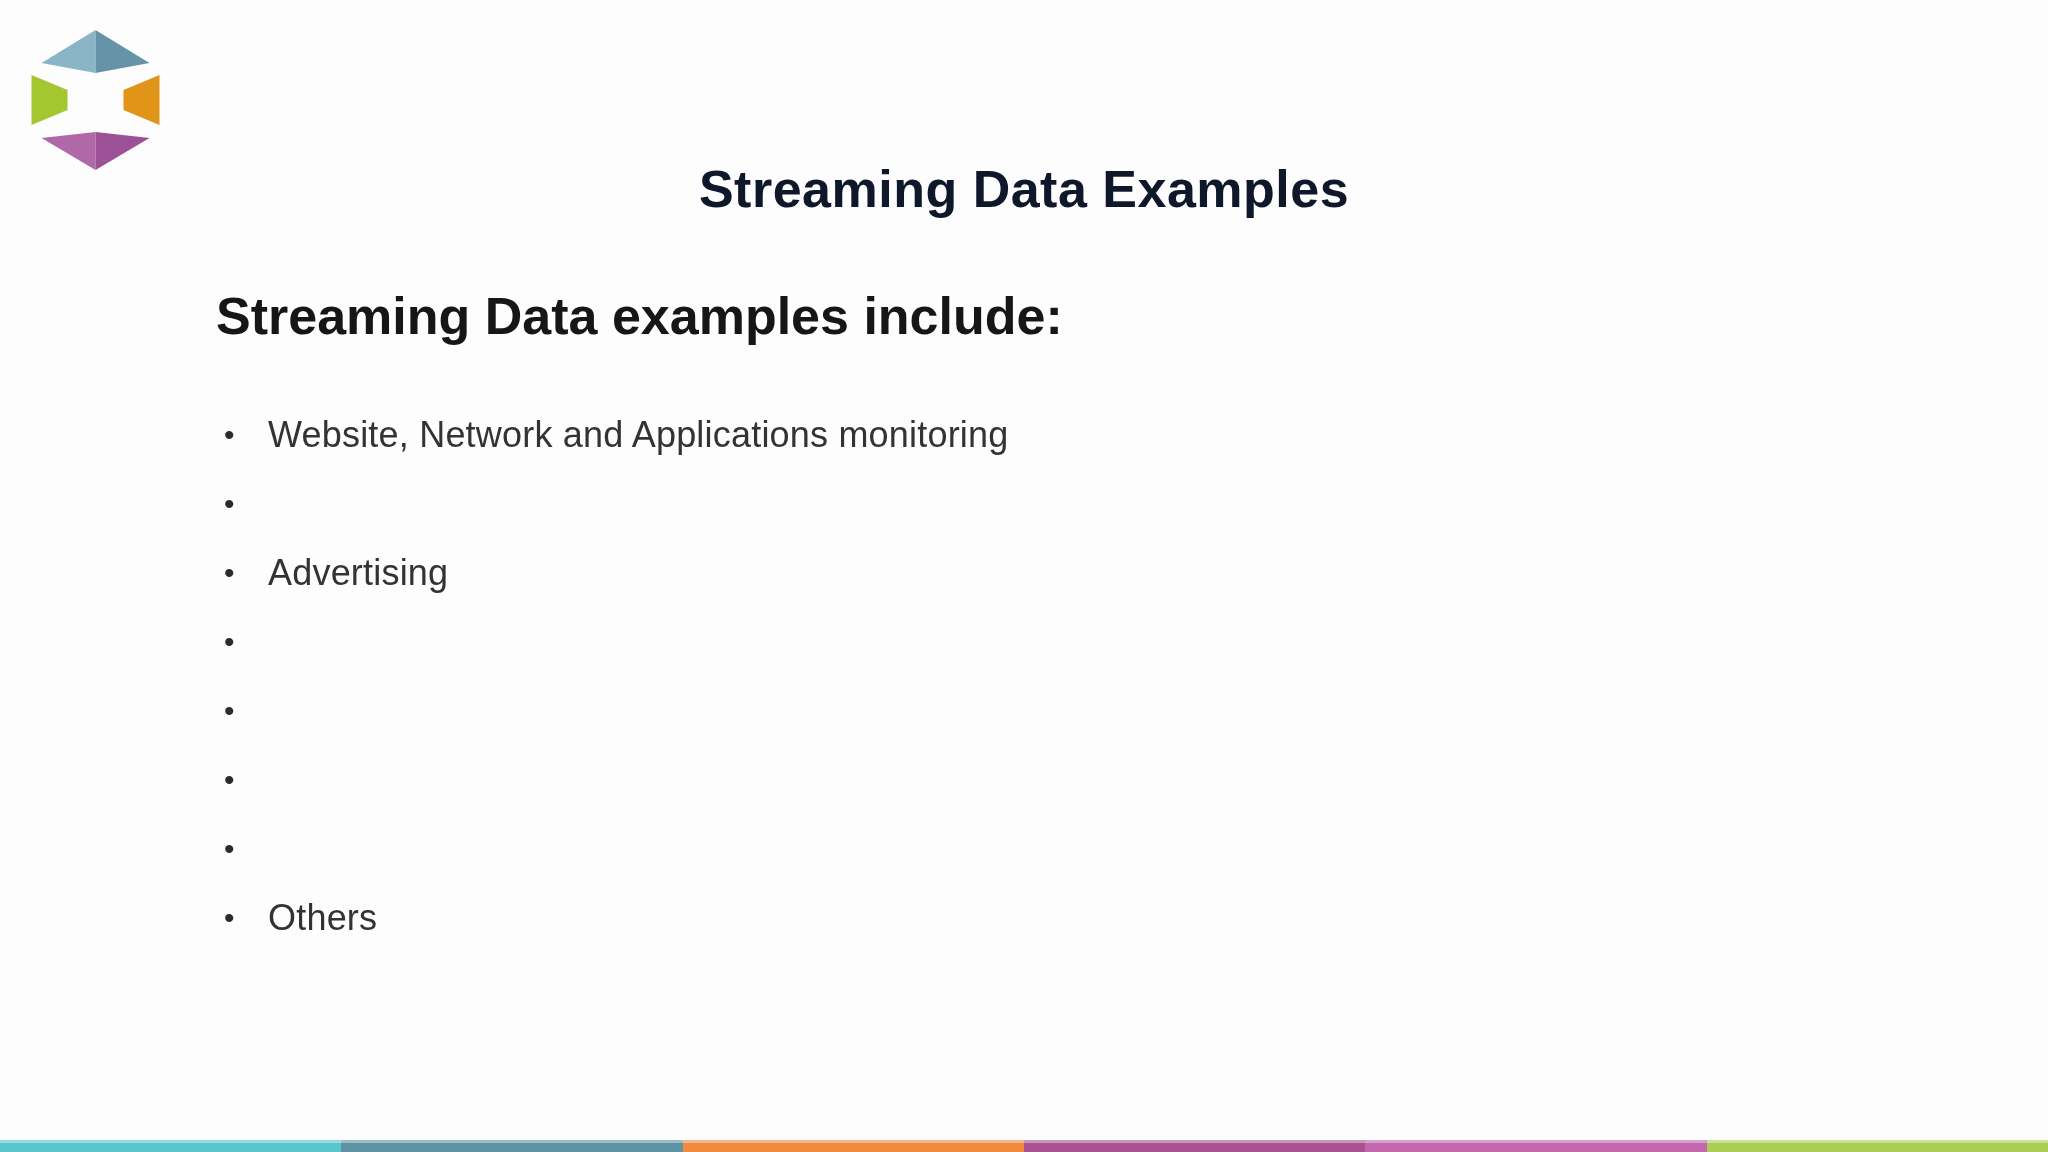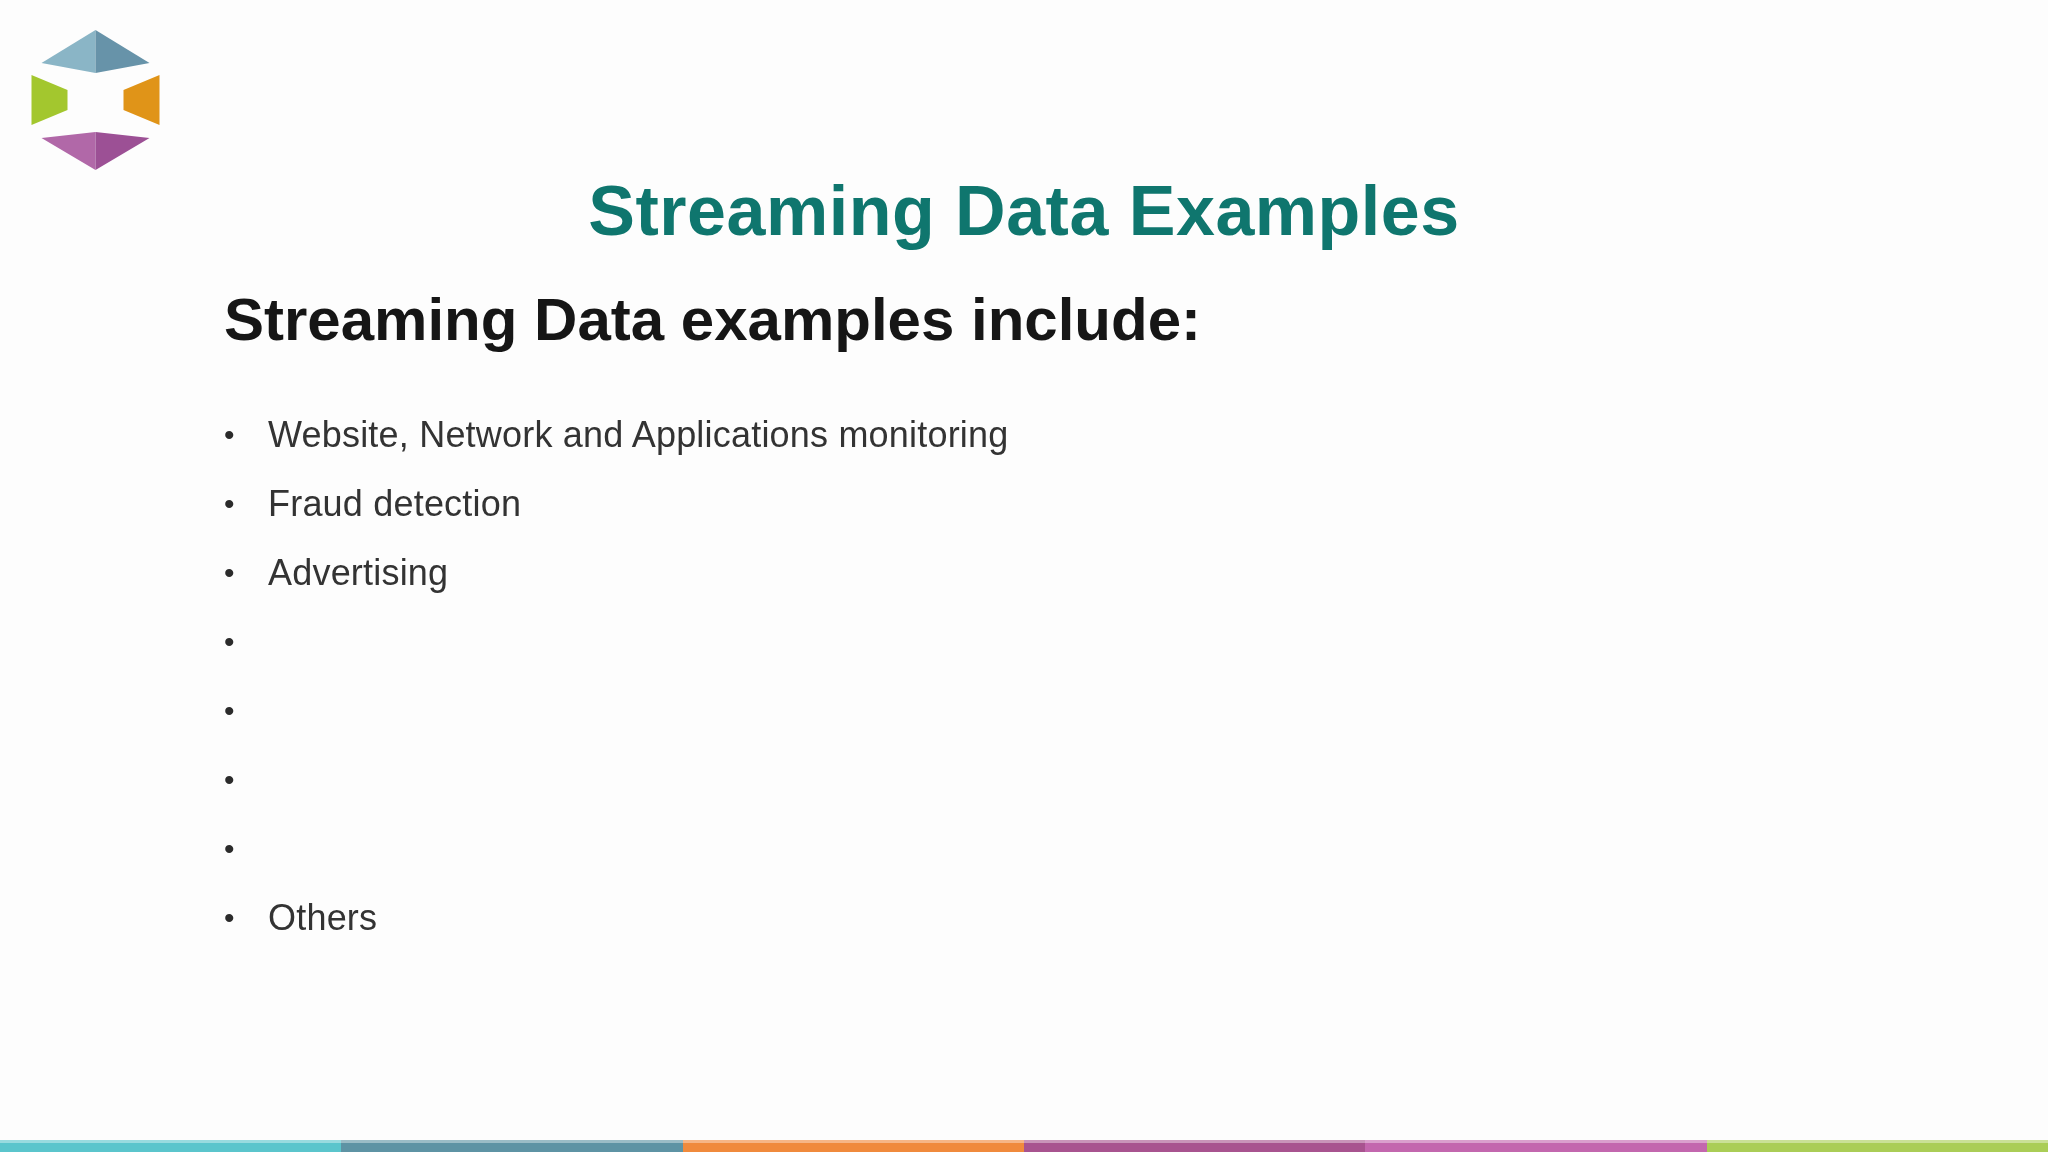--- a/index.html
+++ b/index.html
@@ -21,31 +21,31 @@
     top: 28px;
     width: 129px;
     height: 144px;
   }
   .slide-title {
     position: absolute;
     top: 126px;
     left: 0;
     right: 0;
     text-align: center;
-    font-size: 70px;
+    font-size: 52px;
     font-weight: 700;
     line-height: 1.1;
     letter-spacing: 0.5px;
-    color: #0f766e;
+    color: #0f172a;
   }
   .slide-subtitle {
     position: absolute;
     top: 290px;
-    left: 224px;
-    font-size: 60px;
+    left: 216px;
+    font-size: 52px;
     font-weight: 700;
     line-height: 1;
     color: #161616;
   }
   .bullet-list {
     position: absolute;
     top: 400px;
     left: 210px;
     right: 80px;
     margin: 0;
@@ -107,21 +107,20 @@
 
 <div class="slide-subtitle">Streaming Data examples include:</div>
 
 <ul class="bullet-list">
   <li>
     <span class="bullet-marker">•</span>
     <span>Website, Network and Applications monitoring</span>
   </li>
   <li>
     <span class="bullet-marker">•</span>
-    <span>Fraud detection</span>
   </li>
   <li>
     <span class="bullet-marker">•</span>
     <span>Advertising</span>
   </li>
   <li>
     <span class="bullet-marker">•</span>
   </li>
   <li>
     <span class="bullet-marker">•</span>

